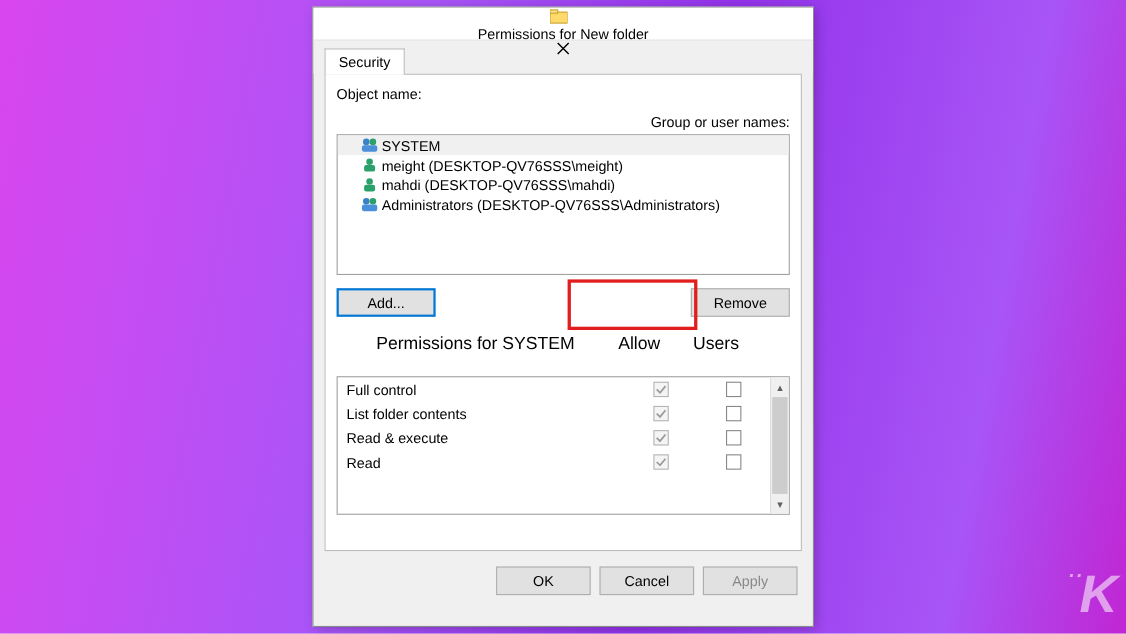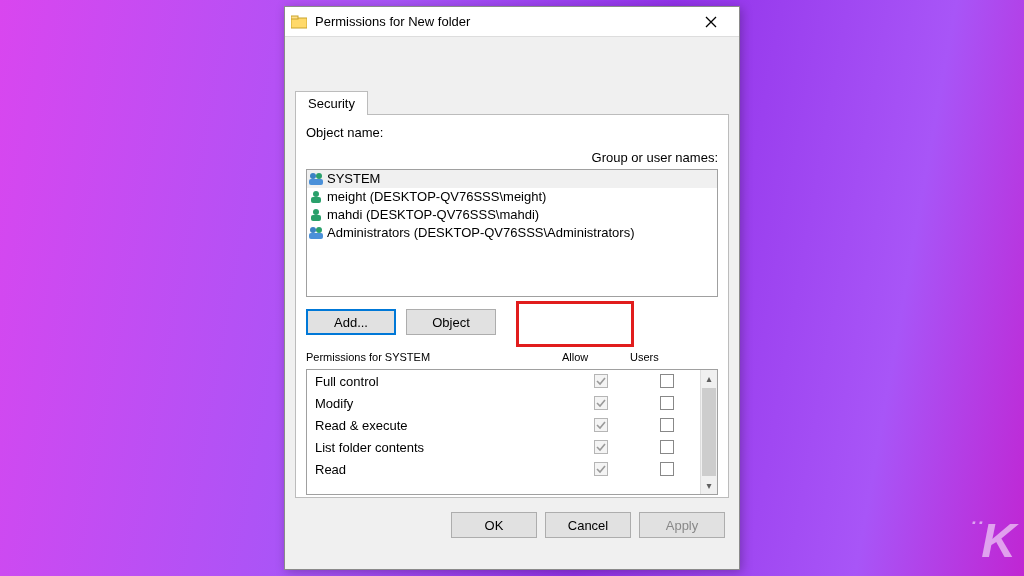--- a/index.html
+++ b/index.html
@@ -24,76 +24,77 @@
     border: 1px solid #8a8a8a;
     box-shadow: 2px 2px 10px rgba(0,0,0,0.25);
   }
   .titlebar {
     height: 30px;
     background: #fff;
     display: flex;
     align-items: center;
     padding: 0 6px;
     border-bottom: 1px solid #ddd;
+    flex-direction: column;
   }
   .titlebar .folder-icon {
     width: 16px; height: 16px;
     margin-right: 8px;
   }
   .titlebar .title { flex: 1; font-size: 13px; }
   .titlebar .close {
     width: 44px;
     height: 28px;
     display: flex;
     align-items: center;
     justify-content: center;
     font-size: 15px;
   }
   .tab-strip {
     padding: 6px 10px 0 10px;
     background: #f0f0f0;
-    margin-top: 47px;
   }
   .tab {
     display: inline-block;
     background: #fff;
     border: 1px solid #bcbcbc;
     border-bottom: none;
     padding: 4px 12px 4px 12px;
     font-size: 13px;
     position: relative;
     top: 1px;
   }
   .tab-content {
     margin: 0 10px 6px 10px;
     background: #fff;
     border: 1px solid #bcbcbc;
     padding: 10px 10px 6px 10px;
-    height: 384px;
+    height: 434px;
   }
   .object-row { display: flex; margin-bottom: 10px; font-size: 13px; }
   .object-row .label { width: 100px; }
   .group-label { margin-bottom: 4px; text-align: right; }
   .user-list {
     border: 1px solid #a0a0a0;
     height: 128px;
     background: #fff;
     overflow: hidden;
   }
   .user-row {
     display: flex;
-    padding: 1px 0;
+    align-items: center;
+    padding: 1px 20px;
     height: 18px;
     font-size: 13px;
   }
   .user-row.selected { background: #f0f0f0; }
   .user-row .uicon { width: 18px; height: 16px; margin-right: 2px; display:flex; align-items:center; justify-content:center;}
   .btn-row {
     display: flex;
-    justify-content: flex-start;
+    justify-content: space-between;
     gap: 10px;
     margin-top: 12px;
     position: relative;
   }
   .btn {
     min-width: 90px;
     height: 26px;
     background: #e1e1e1;
     border: 1px solid #adadad;
     font-size: 13px;
@@ -105,29 +106,30 @@
     background: #e1e1e1;
   }
   .highlight-box {
     position: absolute;
     border: 3px solid #e11d1d;
     pointer-events: none;
   }
   .perm-header {
     display: flex;
     margin-top: 16px;
-    font-size: 11px;
+    font-size: 16px;
+    margin-left: 36px;
   }
   .perm-header .plabel { flex: 1; }
   .perm-header .col { width: 68px; text-align: left; }
   .perm-header .colpad { width: 20px; }
   .perm-table {
     border: 1px solid #a0a0a0;
     height: 126px;
-    margin-top: 6px;
+    margin-top: 20px;
     position: relative;
     display: flex;
   }
   .perm-body { flex: 1; overflow: hidden; }
   .perm-row {
     display: flex;
     align-items: center;
     height: 22px;
     padding-left: 8px;
     font-size: 13px;
@@ -251,21 +253,21 @@
               <rect x="1" y="7" width="14" height="6" rx="2" fill="#4a90d9"></rect>
             </svg>
         </span>
         <span>Administrators (DESKTOP-QV76SSS\Administrators)</span>
       </div>
     </div>
 
     <div class="btn-row">
       <div class="highlight-box" style="left:210px; top:-8px; width:118px; height:46px;"></div>
       <button class="btn focused">Add...</button>
-      <button class="btn">Object</button>
+      <button class="btn">Remove</button>
     </div>
 
     <div class="perm-header">
       <span class="plabel">Permissions for SYSTEM</span>
       <span class="col">Allow</span>
       <span class="col">Users</span>
       <span class="colpad"></span>
     </div>
 
     <div class="perm-table">
@@ -277,21 +279,21 @@
                 <svg width="10" height="10" viewBox="0 0 10 10">
                   <path d="M1 5 L4 8 L9 2" stroke="#9a9a9a" stroke-width="1.6" fill="none"></path>
                 </svg>
               </span>
             </span>
           <span class="cbox-cell">
               <span class="cbox"></span>
             </span>
         </div>
         <div class="perm-row">
-          <span class="pname">Modify</span>
+          <span class="pname">List folder contents</span>
           <span class="cbox-cell">
               <span class="cbox disabled">
                 <svg width="10" height="10" viewBox="0 0 10 10">
                   <path d="M1 5 L4 8 L9 2" stroke="#9a9a9a" stroke-width="1.6" fill="none"></path>
                 </svg>
               </span>
             </span>
           <span class="cbox-cell">
               <span class="cbox"></span>
             </span>
@@ -303,45 +305,32 @@
                 <svg width="10" height="10" viewBox="0 0 10 10">
                   <path d="M1 5 L4 8 L9 2" stroke="#9a9a9a" stroke-width="1.6" fill="none"></path>
                 </svg>
               </span>
             </span>
           <span class="cbox-cell">
               <span class="cbox"></span>
             </span>
         </div>
         <div class="perm-row">
-          <span class="pname">List folder contents</span>
+          <span class="pname">Read</span>
           <span class="cbox-cell">
               <span class="cbox disabled">
                 <svg width="10" height="10" viewBox="0 0 10 10">
                   <path d="M1 5 L4 8 L9 2" stroke="#9a9a9a" stroke-width="1.6" fill="none"></path>
                 </svg>
               </span>
             </span>
           <span class="cbox-cell">
               <span class="cbox"></span>
             </span>
         </div>
-        <div class="perm-row">
-          <span class="pname">Read</span>
-          <span class="cbox-cell">
-              <span class="cbox disabled">
-                <svg width="10" height="10" viewBox="0 0 10 10">
-                  <path d="M1 5 L4 8 L9 2" stroke="#9a9a9a" stroke-width="1.6" fill="none"></path>
-                </svg>
-              </span>
-            </span>
-          <span class="cbox-cell">
-              <span class="cbox"></span>
-            </span>
-        </div>
       </div>
       <div class="scrollbar">
         <div class="scroll-arrow">▴</div>
         <div class="scroll-thumb"></div>
         <div class="scroll-arrow">▾</div>
       </div>
     </div>
 
   </div>
 

